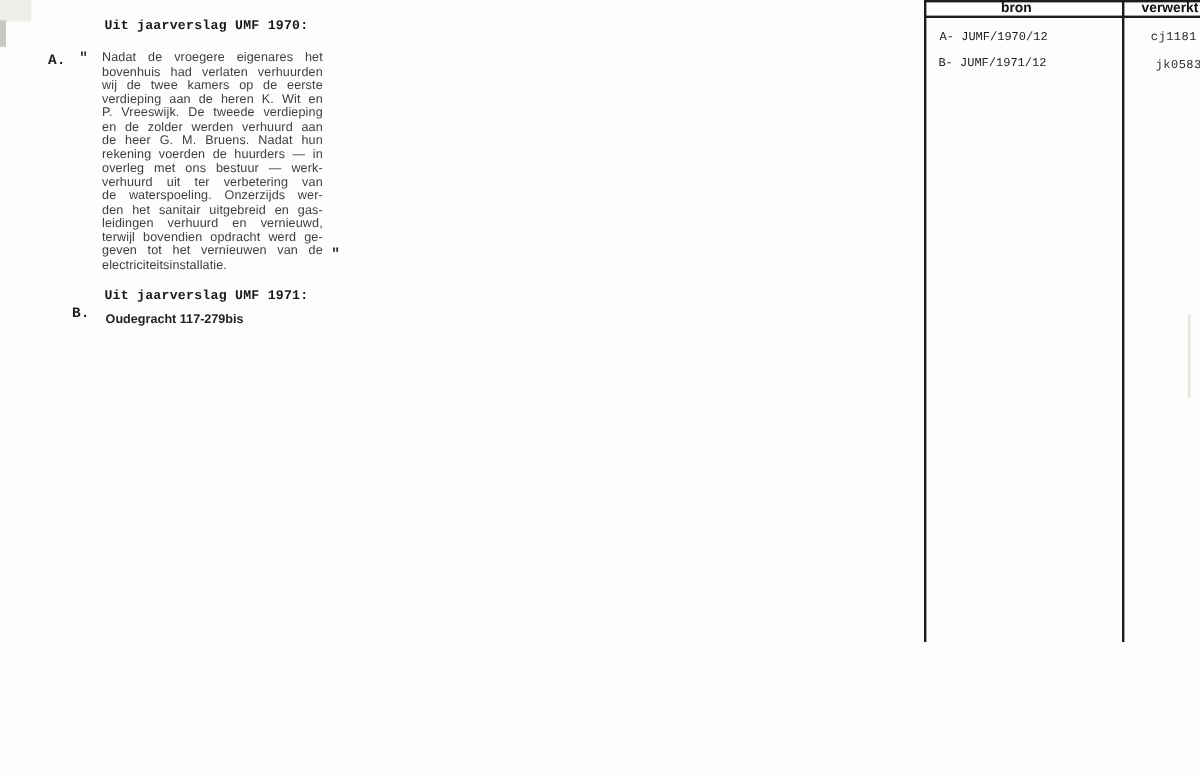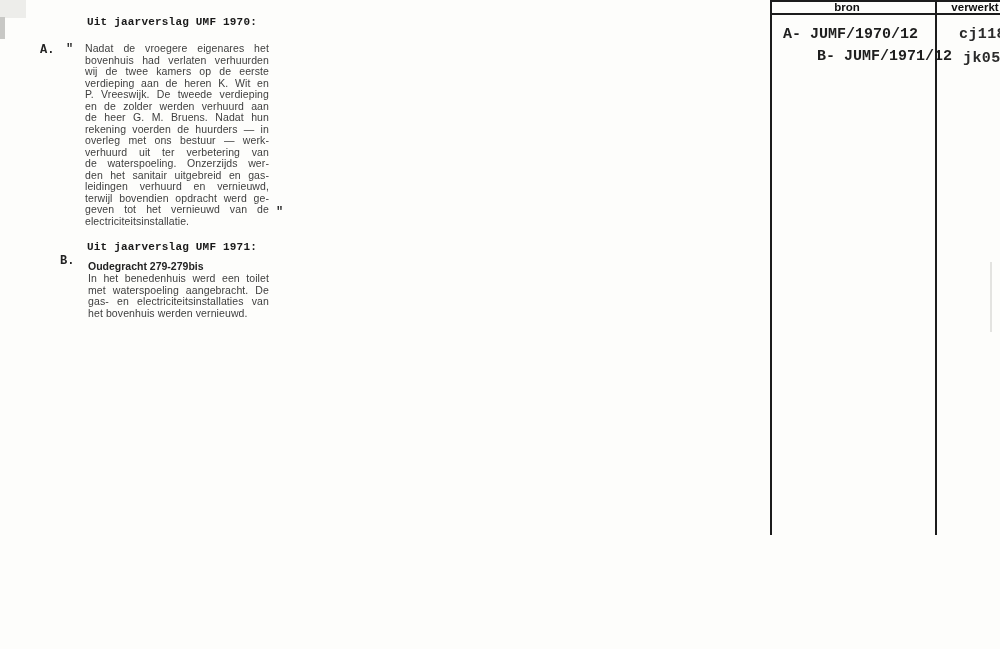--- a/index.html
+++ b/index.html
@@ -97,27 +97,27 @@
     font-weight: 600;
     color: #101010;
     text-align: center;
   }
   .th-bron     { left: 771px; width: 152px; }
   .th-verwerkt { left: 944px; width: 62px; }
 
   .cell {
     position: absolute;
     font-family: "Liberation Mono", "DejaVu Sans Mono", monospace;
-    font-weight: bold;
-    font-size: 15px;
+    font-weight: normal;
+    font-size: 10px;
     color: #1e1e1e;
     white-space: nowrap;
   }
   .bron-a { left: 783px; top: 26px; }
-  .bron-b { left: 817px; top: 48px; }
+  .bron-b { left: 782px; top: 48px; }
   .hand   { color: #2b2b2b; letter-spacing: 0.4px; padding-left: 23px; }
   .verwerkt-a { left: 936px; top: 26px; }
   .verwerkt-b { left: 940px; top: 50px; }
 
   
   .artifact { position: absolute; pointer-events: none; }
   .a1 { left: 0;     top: 0;     width: 26px; height: 18px; background: #ededea; }
   .a2 { left: 0;     top: 17px;  width: 5px;  height: 22px; background: #c8c8c5; }
   .a3 { left: 990px; top: 262px; width: 2px;  height: 70px; background: #e3e3e0; }
 </style>
@@ -140,38 +140,32 @@
       <div class="tline">P. Vreeswijk. De tweede verdieping</div>
       <div class="tline">en de zolder werden verhuurd aan</div>
       <div class="tline">de heer G. M. Bruens. Nadat hun</div>
       <div class="tline">rekening voerden de huurders — in</div>
       <div class="tline">overleg met ons bestuur — werk-</div>
       <div class="tline">verhuurd uit ter verbetering van</div>
       <div class="tline">de waterspoeling. Onzerzijds wer-</div>
       <div class="tline">den het sanitair uitgebreid en gas-</div>
       <div class="tline">leidingen verhuurd en vernieuwd,</div>
       <div class="tline">terwijl bovendien opdracht werd ge-</div>
-      <div class="tline">geven tot het vernieuwd van de</div>
+      <div class="tline">geven tot het vernieuwen van de</div>
       <div class="tline tline-last">electriciteitsinstallatie.</div>
     </div>
 
   <div class="quote close-quote">"</div>
 
   <div class="tw-heading h1971">Uit jaarverslag UMF 1971:</div>
 
   <div class="item-label label-b">B.</div>
 
-  <div class="subheading">Oudegracht 279-279bis</div>
+  <div class="subheading">Oudegracht 117-279bis</div>
 
-  <div class="para para-b">
-      <div class="tline">In het benedenhuis werd een toilet</div>
-      <div class="tline">met waterspoeling aangebracht. De</div>
-      <div class="tline">gas- en electriciteitsinstallaties van</div>
-      <div class="tline tline-last">het bovenhuis werden vernieuwd.</div>
-    </div>
 
   <div class="vline vline-left"></div>
   <div class="vline vline-mid"></div>
   <div class="hline hline-top"></div>
   <div class="hline hline-header"></div>
 
   <div class="th th-bron">bron</div>
   <div class="th th-verwerkt">verwerkt</div>
 
   <div class="cell bron-a">A- JUMF/1970/12</div>

